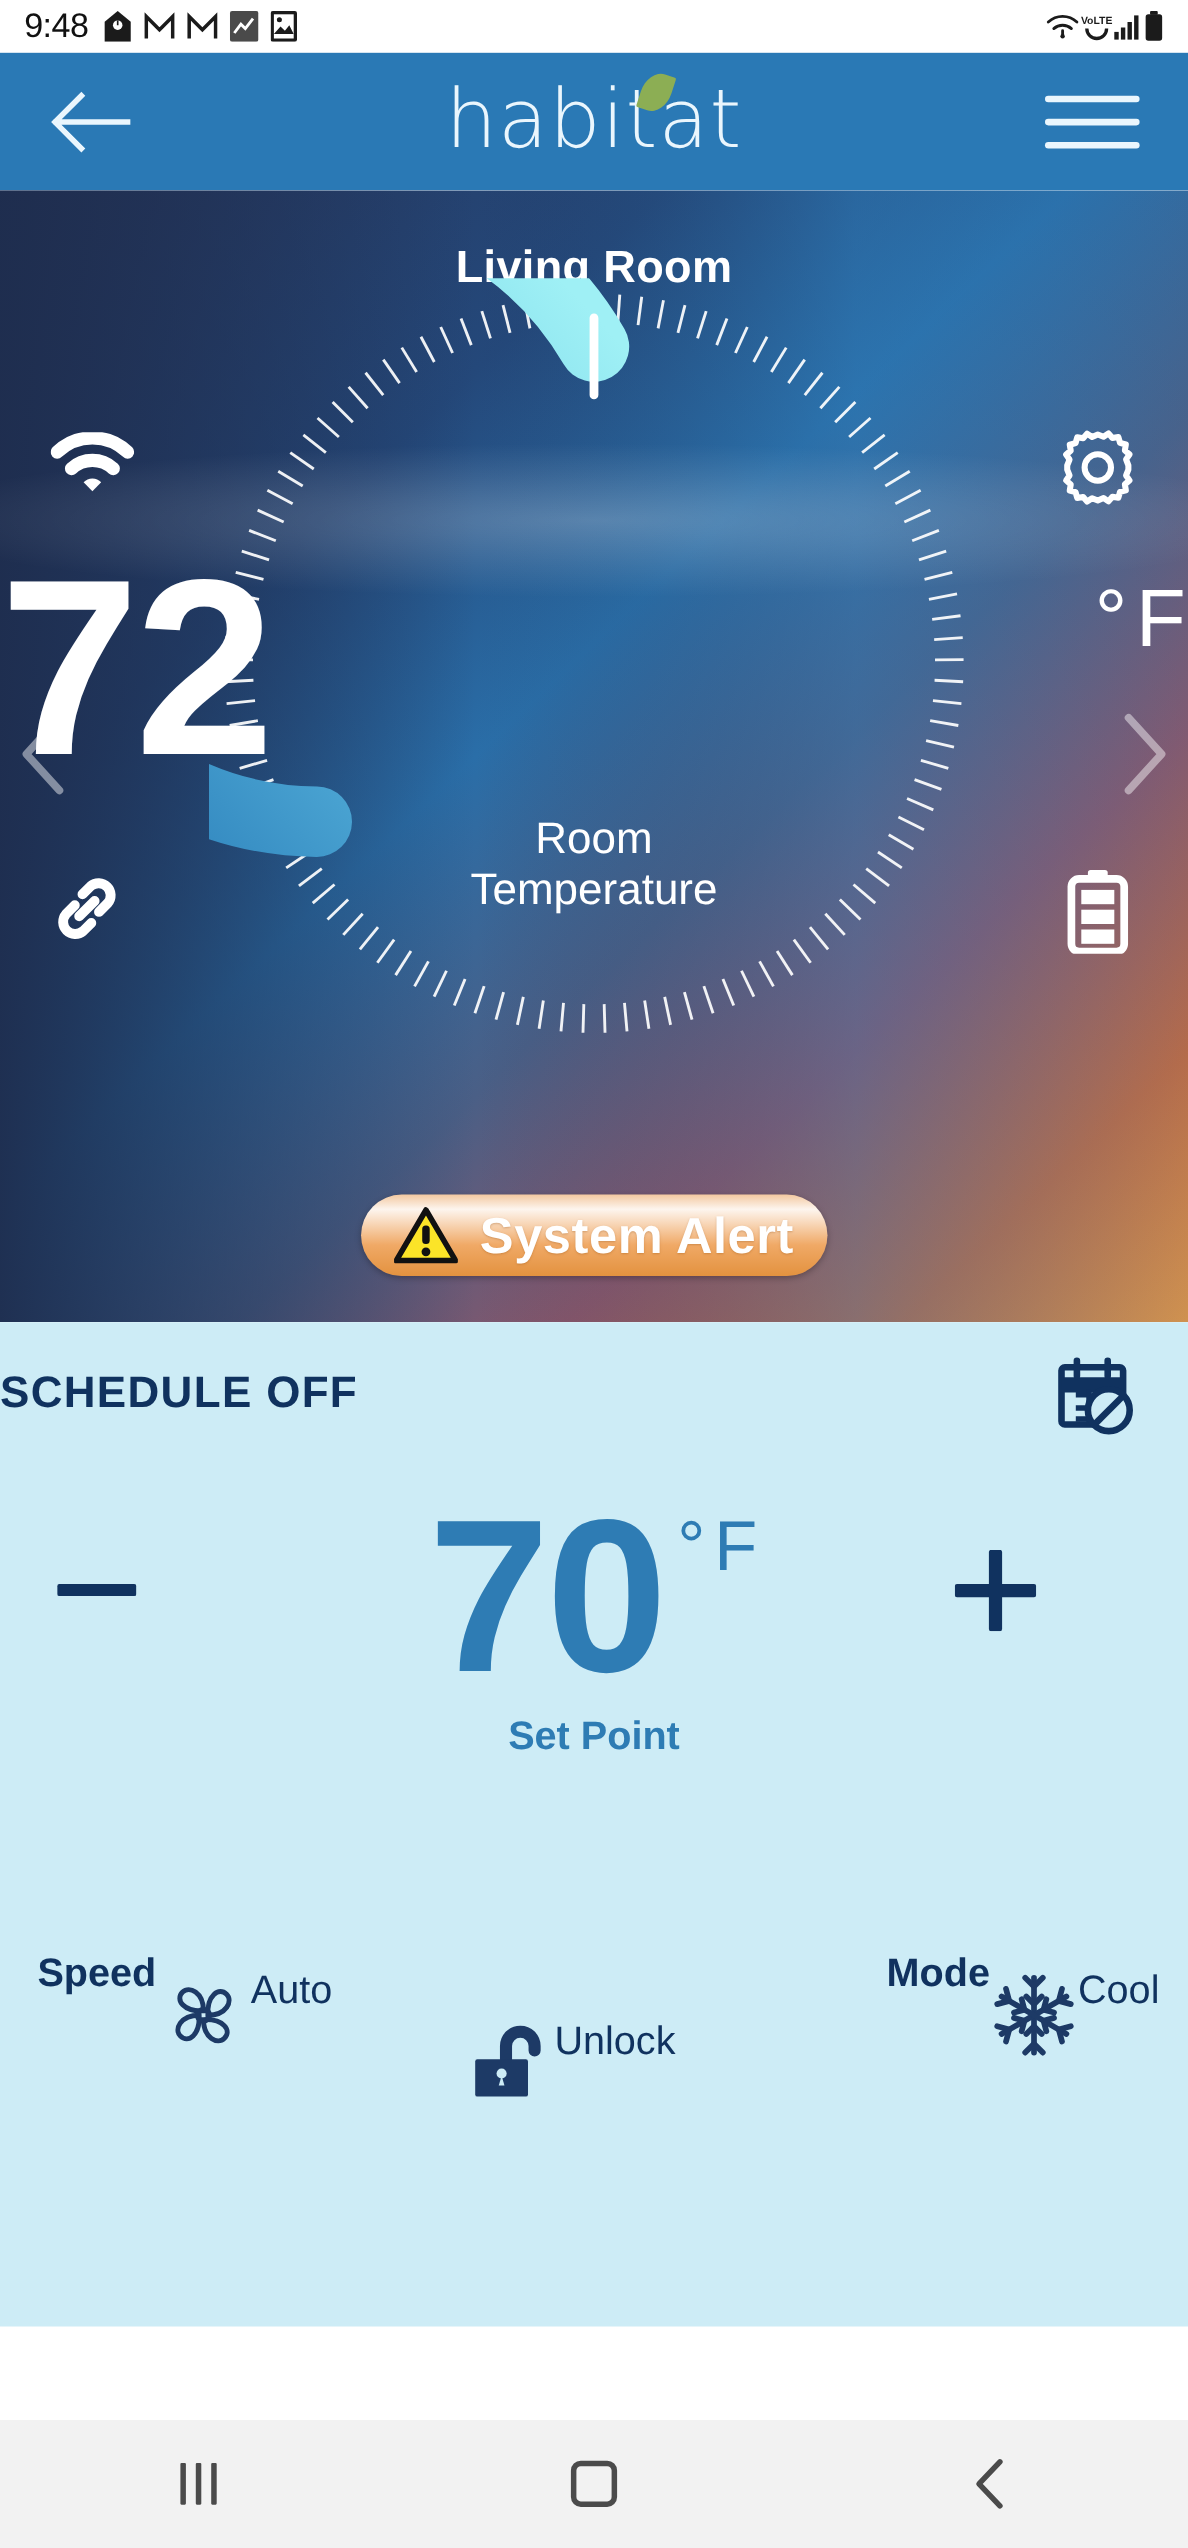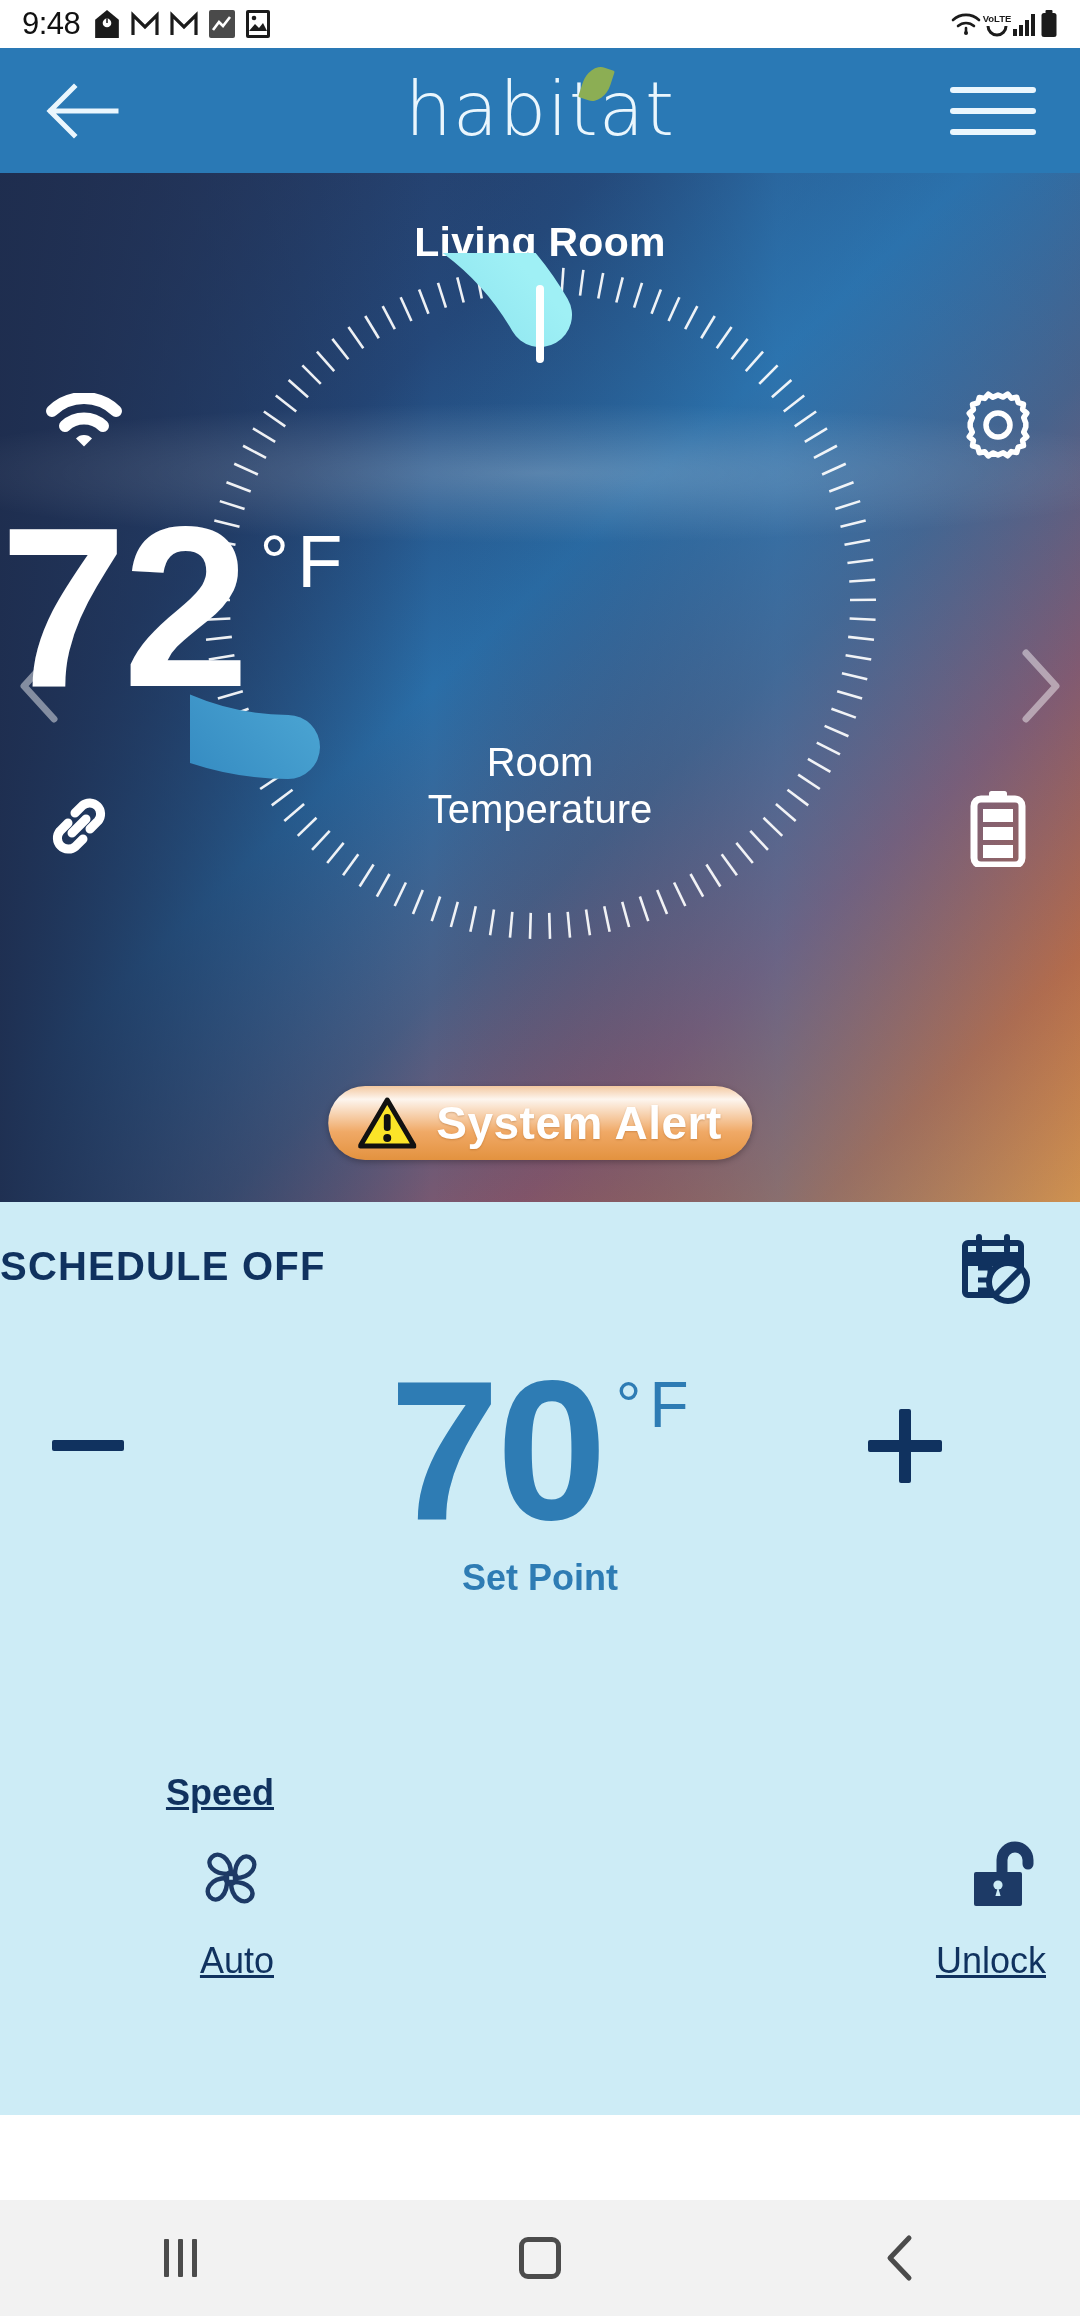--- a/index.html
+++ b/index.html
@@ -65,21 +65,21 @@
 
   .dial{
     position:absolute; left:50%; top:80px; transform:translateX(-50%);
     width:700px; height:700px;
   }
 
   .temp-block{
     position:absolute; top:330px; left:0; width:1080px;
     text-align:center; color:#fff; line-height:1;
   }
-  .temp-row{ display:flex; align-items:flex-start; justify-content:flex-start; }
+  .temp-row{ display:flex; align-items:flex-start; justify-content:space-between; }
   .temp-big{
     font-size:228px; font-weight:600; letter-spacing:-4px;
     line-height:0.92; color:#ffffff;
   }
   .temp-unit{
     font-size:74px; font-weight:400; color:#ffffff;
     margin-left:14px; margin-top:22px; letter-spacing:2px;
     display:flex; align-items:flex-start;
   }
   .temp-sub{
@@ -147,22 +147,22 @@
   .sp-label{
     margin-top:12px; font-size:36px; font-weight:600; color:#2e7cb4;text-align:center;
   }
 
   .controls{
     position:absolute; top:570px; left:0; width:1080px;
     display:flex; justify-content:space-between;
     padding:0 34px;
   }
   .ctrl{
-    display:flex; flex-direction:column; align-items:flex-end;
-    width:240px; color:#10325f;text-decoration:underline;
+    display:flex; align-items:flex-start;
+    width:240px; color:#10325f;
   }
   .ctrl-top{ font-size:36px; font-weight:600; height:46px; }
   .ctrl-icon{ height:92px; display:flex; align-items:center; justify-content:center; margin-top:14px; }
   .ctrl-bottom{ font-size:36px; font-weight:500; margin-top:16px; }
   .ctrl-mid{ margin-top:46px; }
 
   
   .navbar{
     position:absolute; bottom:0; left:0; width:1080px; height:116px;
     background:#f2f2f2; display:flex; align-items:center;
@@ -537,20 +537,45 @@
         <svg width="84" height="84" viewBox="0 0 84 84">
           <path d="M40 36 V24 a13 13 0 0 1 26 0 v4" fill="none" stroke="#1d3a66" stroke-width="11" stroke-linecap="round"></path>
           <rect x="12" y="36" width="48" height="34" rx="2" fill="#1d3a66"></rect>
           <circle cx="36" cy="49" r="4.6" fill="#cdecf6"></circle>
           <path d="M36 51 l2.6 9 h-5.2 z" fill="#cdecf6"></path>
         </svg>
       </div>
       <div class="ctrl-bottom">Unlock</div>
     </div>
 
+    <div class="ctrl">
+      <div class="ctrl-top">Mode</div>
+      <div class="ctrl-icon">
+        <svg width="80" height="80" viewBox="0 0 80 80">
+          <g stroke="#1d3a66" stroke-width="5.2" stroke-linecap="round" fill="none">
+            <g>
+              <path d="M40 6 V74"></path>
+              <path d="M40 14 l-8-8 M40 14 l8-8 M40 66 l-8 8 M40 66 l8 8"></path>
+              <path d="M40 30 l-7-7 M40 30 l7-7 M40 50 l-7 7 M40 50 l7 7"></path>
+            </g>
+            <g transform="rotate(60 40 40)">
+              <path d="M40 6 V74"></path>
+              <path d="M40 14 l-8-8 M40 14 l8-8 M40 66 l-8 8 M40 66 l8 8"></path>
+              <path d="M40 30 l-7-7 M40 30 l7-7 M40 50 l-7 7 M40 50 l7 7"></path>
+            </g>
+            <g transform="rotate(120 40 40)">
+              <path d="M40 6 V74"></path>
+              <path d="M40 14 l-8-8 M40 14 l8-8 M40 66 l-8 8 M40 66 l8 8"></path>
+              <path d="M40 30 l-7-7 M40 30 l7-7 M40 50 l-7 7 M40 50 l7 7"></path>
+            </g>
+          </g>
+        </svg>
+      </div>
+      <div class="ctrl-bottom">Cool</div>
+    </div>
 
   </div>
 </div>
 
 <div class="navbar">
   <div class="nav-btn">
     <span class="nav-recents">
         <i></i>
         <i></i>
         <i></i>

